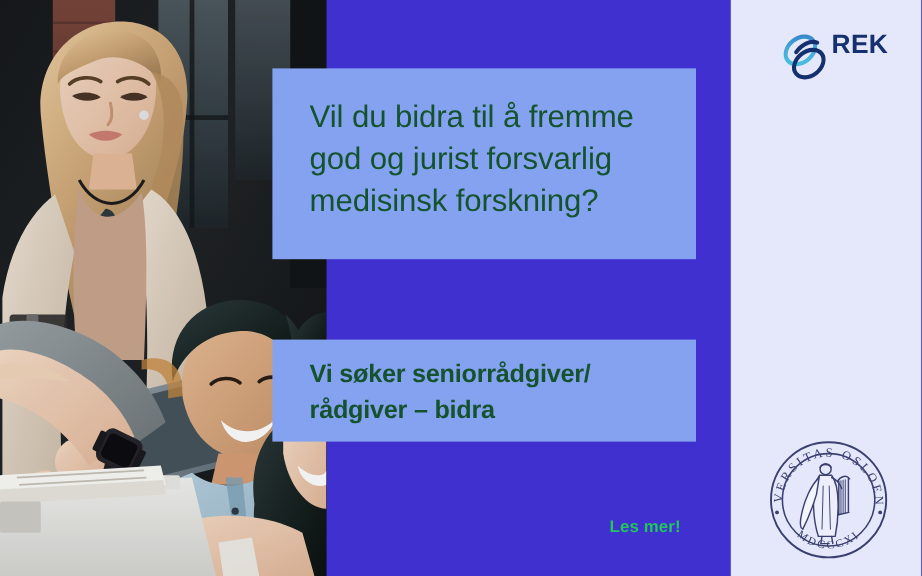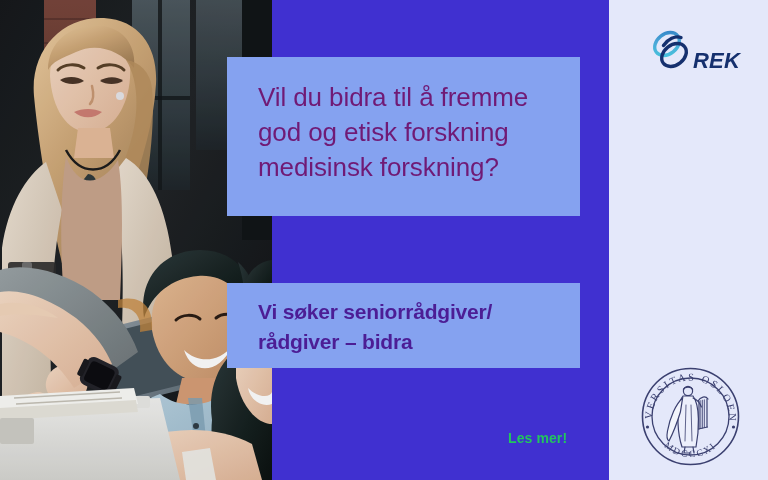--- a/index.html
+++ b/index.html
@@ -46,31 +46,31 @@
     width:353px; height:159px;
   }
   .box-role {
     left:227px; top:283px;
     width:353px; height:85px;
   }
   .headline-text {
     position:absolute;
     left:31px; top:23px;
     width:310px;
-    color:#701a75;
+    color:#14532d;
     font-size:26px;
     line-height:35px;
     font-weight:400;
     letter-spacing:-0.1px;
   }
   .role-text {
     position:absolute;
     left:31px; top:14px;
     width:312px;
-    color:#4c1d95;
+    color:#14532d;
     font-size:21px;
     line-height:30px;
     font-weight:700;
     letter-spacing:-0.2px;
   }
 
   
   .cta {
     position:absolute;
     left:508px; top:430px;
@@ -80,23 +80,22 @@
     letter-spacing:0.1px;
     cursor:pointer;
   }
 
   
   .rek-logo {
     position:absolute;
     left:650px; top:26px;
     width:86px; height:46px;
     display:flex;
-    align-items:flex-end;
+    align-items:flex-start;
     cursor:pointer;
-    font-style:italic;
   }
   .rek-logo svg { display:block; }
   .rek-word {
     color:#15306e;
     font-size:22px;
     font-weight:700;
     letter-spacing:0.2px;
     margin-left:1px;
     line-height:1;
   }
@@ -300,21 +299,21 @@
 
       <path d="M118 300 C140 294 154 306 152 330 L140 332 C142 314 132 306 118 308 Z" fill="#c98a3f" opacity="0.75"></path>
 
       <rect x="0" y="0" width="272" height="480" fill="#0b0f14" opacity="0.06"></rect>
     </svg>
   </div>
 
   <div class="copy-box box-headline">
     <div class="headline-text">
       <span>Vil du bidra til å fremme</span><br>
-      <span>god og etisk forskning</span><br>
+      <span>god og jurist forsvarlig</span><br>
       <span>medisinsk forskning?</span>
     </div>
   </div>
 
   <div class="copy-box box-role">
     <div class="role-text">
       <span>Vi søker seniorrådgiver/</span><br>
       <span>rådgiver – bidra</span>
     </div>
   </div>

